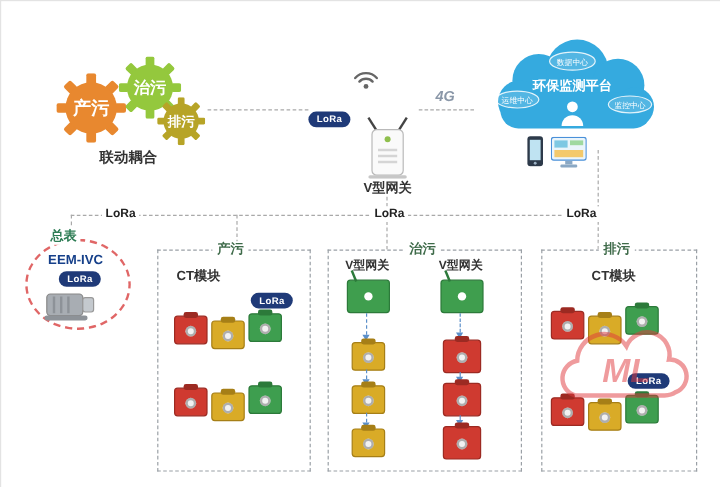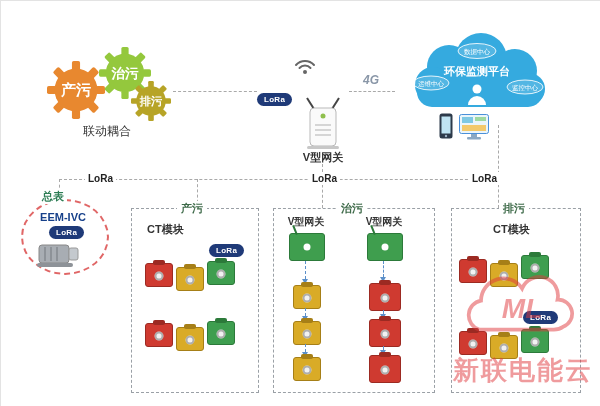--- a/index.html
+++ b/index.html
@@ -20,21 +20,21 @@
   .mod.yellow{background:#d9ab27;border:1px solid #a67f17;} .mod.yellow .tab{background:#a67f17;}
   .mod.green{background:#3e9e4f;border:1px solid #2c7a3a;} .mod.green .tab{background:#2c7a3a;}
   .mod.lg{width:30px;height:26px;}
   .vgw{position:absolute;width:34px;height:26px;background:#3f9e4e;border:1px solid #2c7a3a;border-radius:3px;}
   .vgw .ant{position:absolute;left:4px;top:-9px;width:2px;height:10px;background:#2c7a3a;transform:rotate(-22deg);}
   .vgw .dot{position:absolute;left:50%;top:50%;transform:translate(-50%,-50%);width:7px;height:7px;border-radius:50%;background:#fff;}
   .arrow{position:absolute;border-left:1px dashed #5b8fc9;width:0;}
   .ahead{position:absolute;width:0;height:0;border-left:3px solid transparent;border-right:3px solid transparent;border-top:5px solid #5b8fc9;}
   .gear{position:absolute;}
   .gear-orange{color:#e8882f;} .gear-green{color:#94c83d;} .gear-olive{color:#b7a427;}
-  .caption{position:absolute;font-weight:normal;font-size:12px;color:#333;text-align:center;}
+  .caption{position:absolute;font-weight:bold;font-size:12px;color:#333;text-align:center;}
   .meter-circle{position:absolute;border:2px dashed #e06666;border-radius:50%;}
   .watermark{position:absolute;opacity:.5;pointer-events:none;text-align:right;color:#e0393e;z-index:20;}
   .watermark .wm-text{font-size:26px;font-weight:bold;letter-spacing:2px;color:#e0393e;}
   .small-label{position:absolute;font-weight:bold;font-size:10px;color:#333;text-align:center;line-height:12px;}
   .g4{position:absolute;font-size:12px;font-weight:bold;font-style:italic;color:#8a97a8;}
 </style>
 </head>
 <body>
 
 <div id="canvas">
@@ -273,16 +273,15 @@
   <div class="mod green" style="left:520px;top:328px;">
       <span class="tab"></span>
       <span class="hole"></span>
     </div>
 
   <div class="watermark" style="left:432px;top:268px;width:160px;">
     <svg style="width:140px;height:80px;" viewBox="0 0 150 84">
       <path d="M28 64 A16 16 0 0 1 30 33 A24 24 0 0 1 74 20 A20 20 0 0 1 112 32 A15 15 0 0 1 118 61 Q114 64 108 64 L36 64 Q30 64 28 64 Z" fill="none" stroke="#e0393e" stroke-width="4"></path>
       <text x="74" y="52" text-anchor="middle" font-size="30" font-weight="bold" font-style="italic" fill="#e0393e">ML</text>
     </svg>
-    <div class="wm-text">新联电能云</div>
   </div>
 
 </div>
 
 </body></html>

